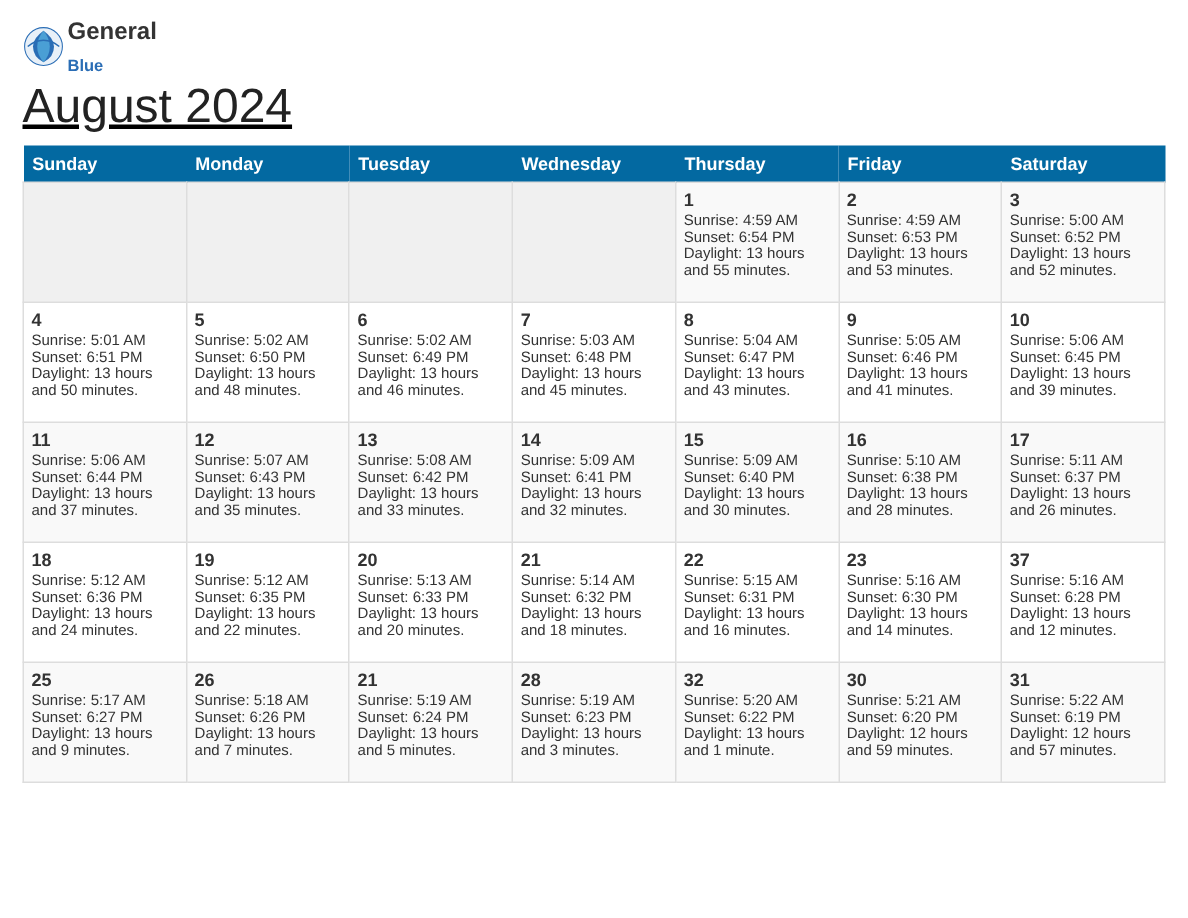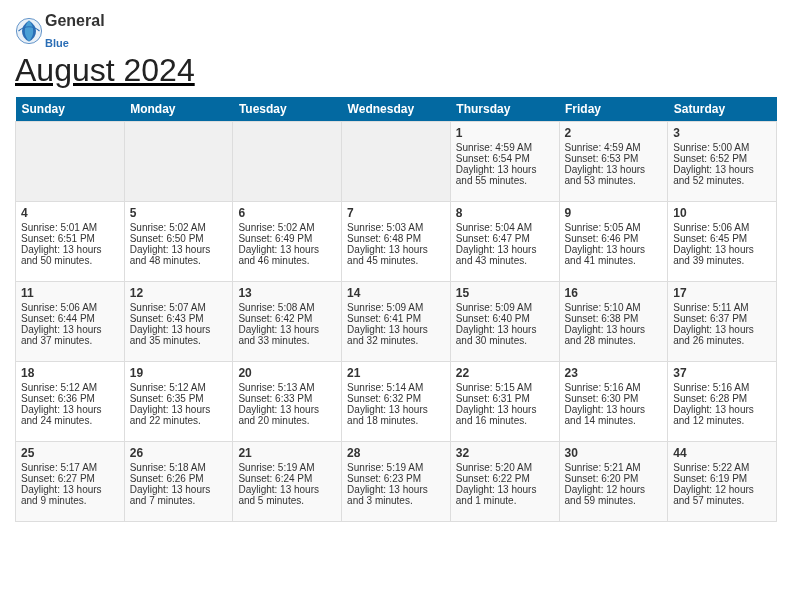--- a/index.html
+++ b/index.html
@@ -162,17 +162,17 @@
           <td><span class="day-num">23</span><span>Sunrise: 5:16 AM<br>Sunset: 6:30 PM<br>Daylight: 13 hours and 14 minutes.</span></td>
           <td><span class="day-num">37</span><span>Sunrise: 5:16 AM<br>Sunset: 6:28 PM<br>Daylight: 13 hours and 12 minutes.</span></td>
         </tr>
         <tr>
           <td><span class="day-num">25</span><span>Sunrise: 5:17 AM<br>Sunset: 6:27 PM<br>Daylight: 13 hours and 9 minutes.</span></td>
           <td><span class="day-num">26</span><span>Sunrise: 5:18 AM<br>Sunset: 6:26 PM<br>Daylight: 13 hours and 7 minutes.</span></td>
           <td><span class="day-num">21</span><span>Sunrise: 5:19 AM<br>Sunset: 6:24 PM<br>Daylight: 13 hours and 5 minutes.</span></td>
           <td><span class="day-num">28</span><span>Sunrise: 5:19 AM<br>Sunset: 6:23 PM<br>Daylight: 13 hours and 3 minutes.</span></td>
           <td><span class="day-num">32</span><span>Sunrise: 5:20 AM<br>Sunset: 6:22 PM<br>Daylight: 13 hours and 1 minute.</span></td>
           <td><span class="day-num">30</span><span>Sunrise: 5:21 AM<br>Sunset: 6:20 PM<br>Daylight: 12 hours and 59 minutes.</span></td>
-          <td><span class="day-num">44</span><span>Sunrise: 5:22 AM<br>Sunset: 6:19 PM<br>Daylight: 12 hours and 57 minutes.</span></td>
+          <td><span class="day-num">31</span><span>Sunrise: 5:22 AM<br>Sunset: 6:19 PM<br>Daylight: 12 hours and 57 minutes.</span></td>
         </tr>
       </tbody>
   </table>
 </div>
 
 </body></html>

